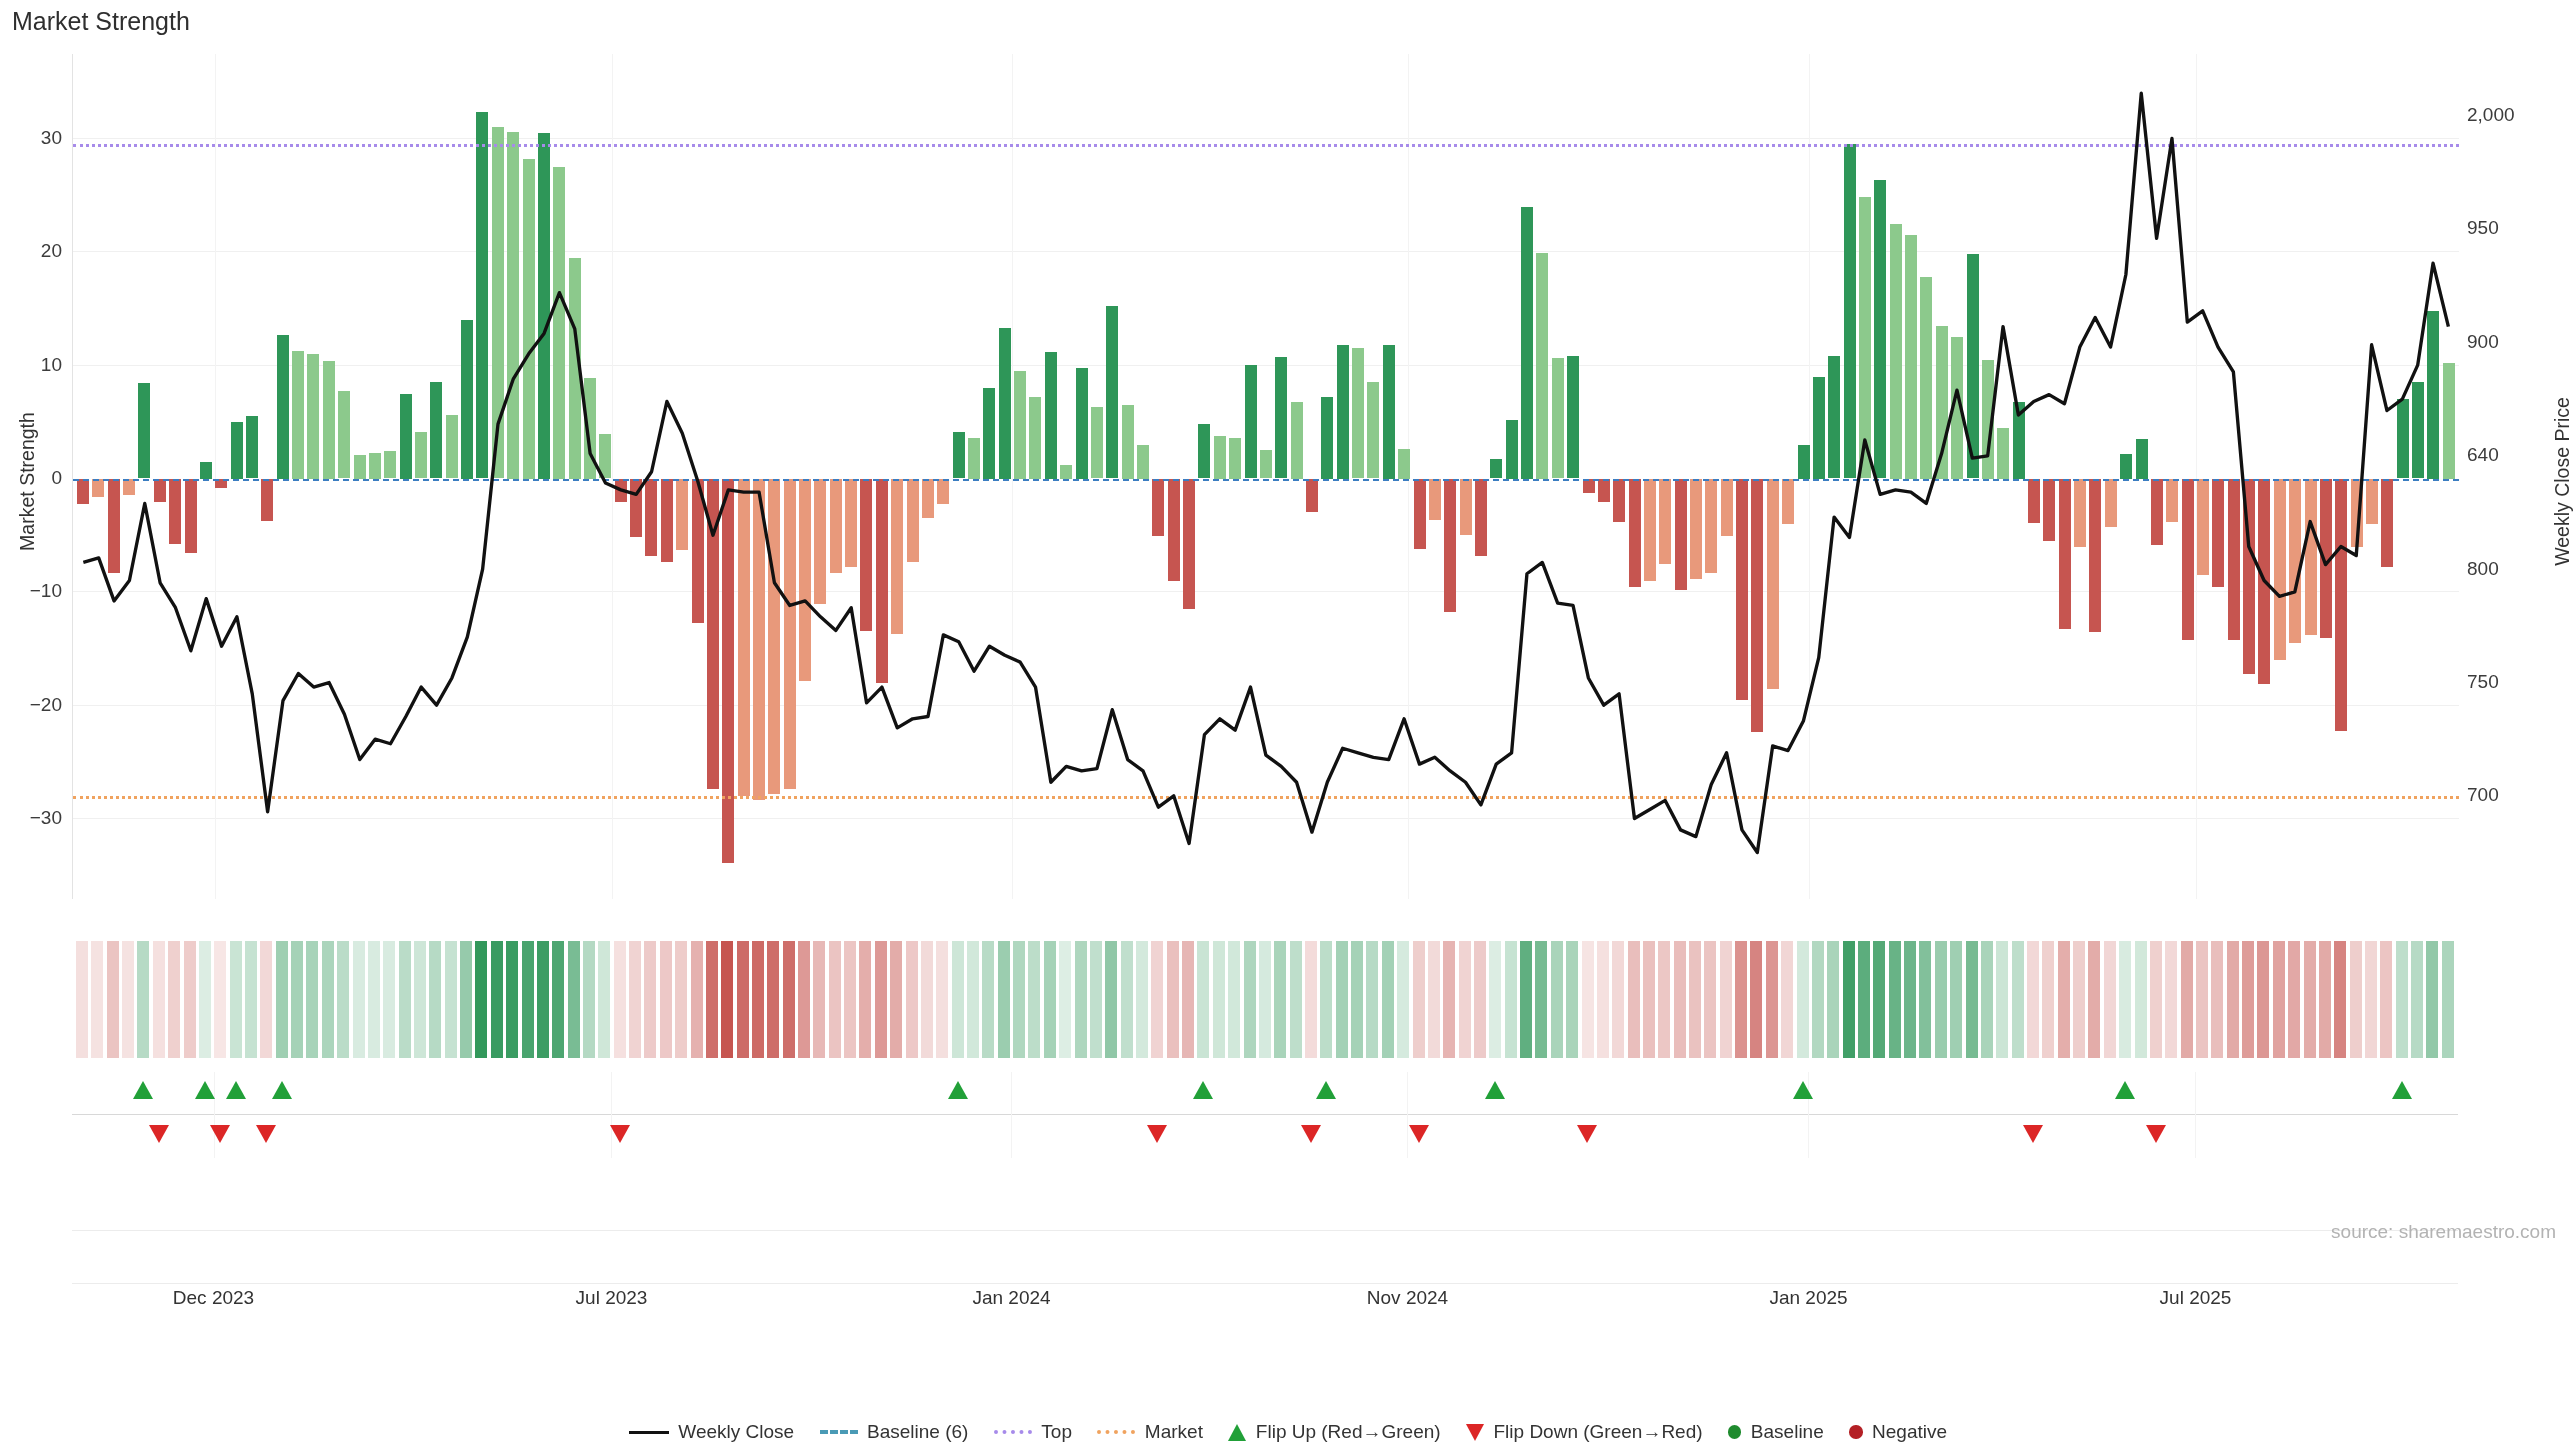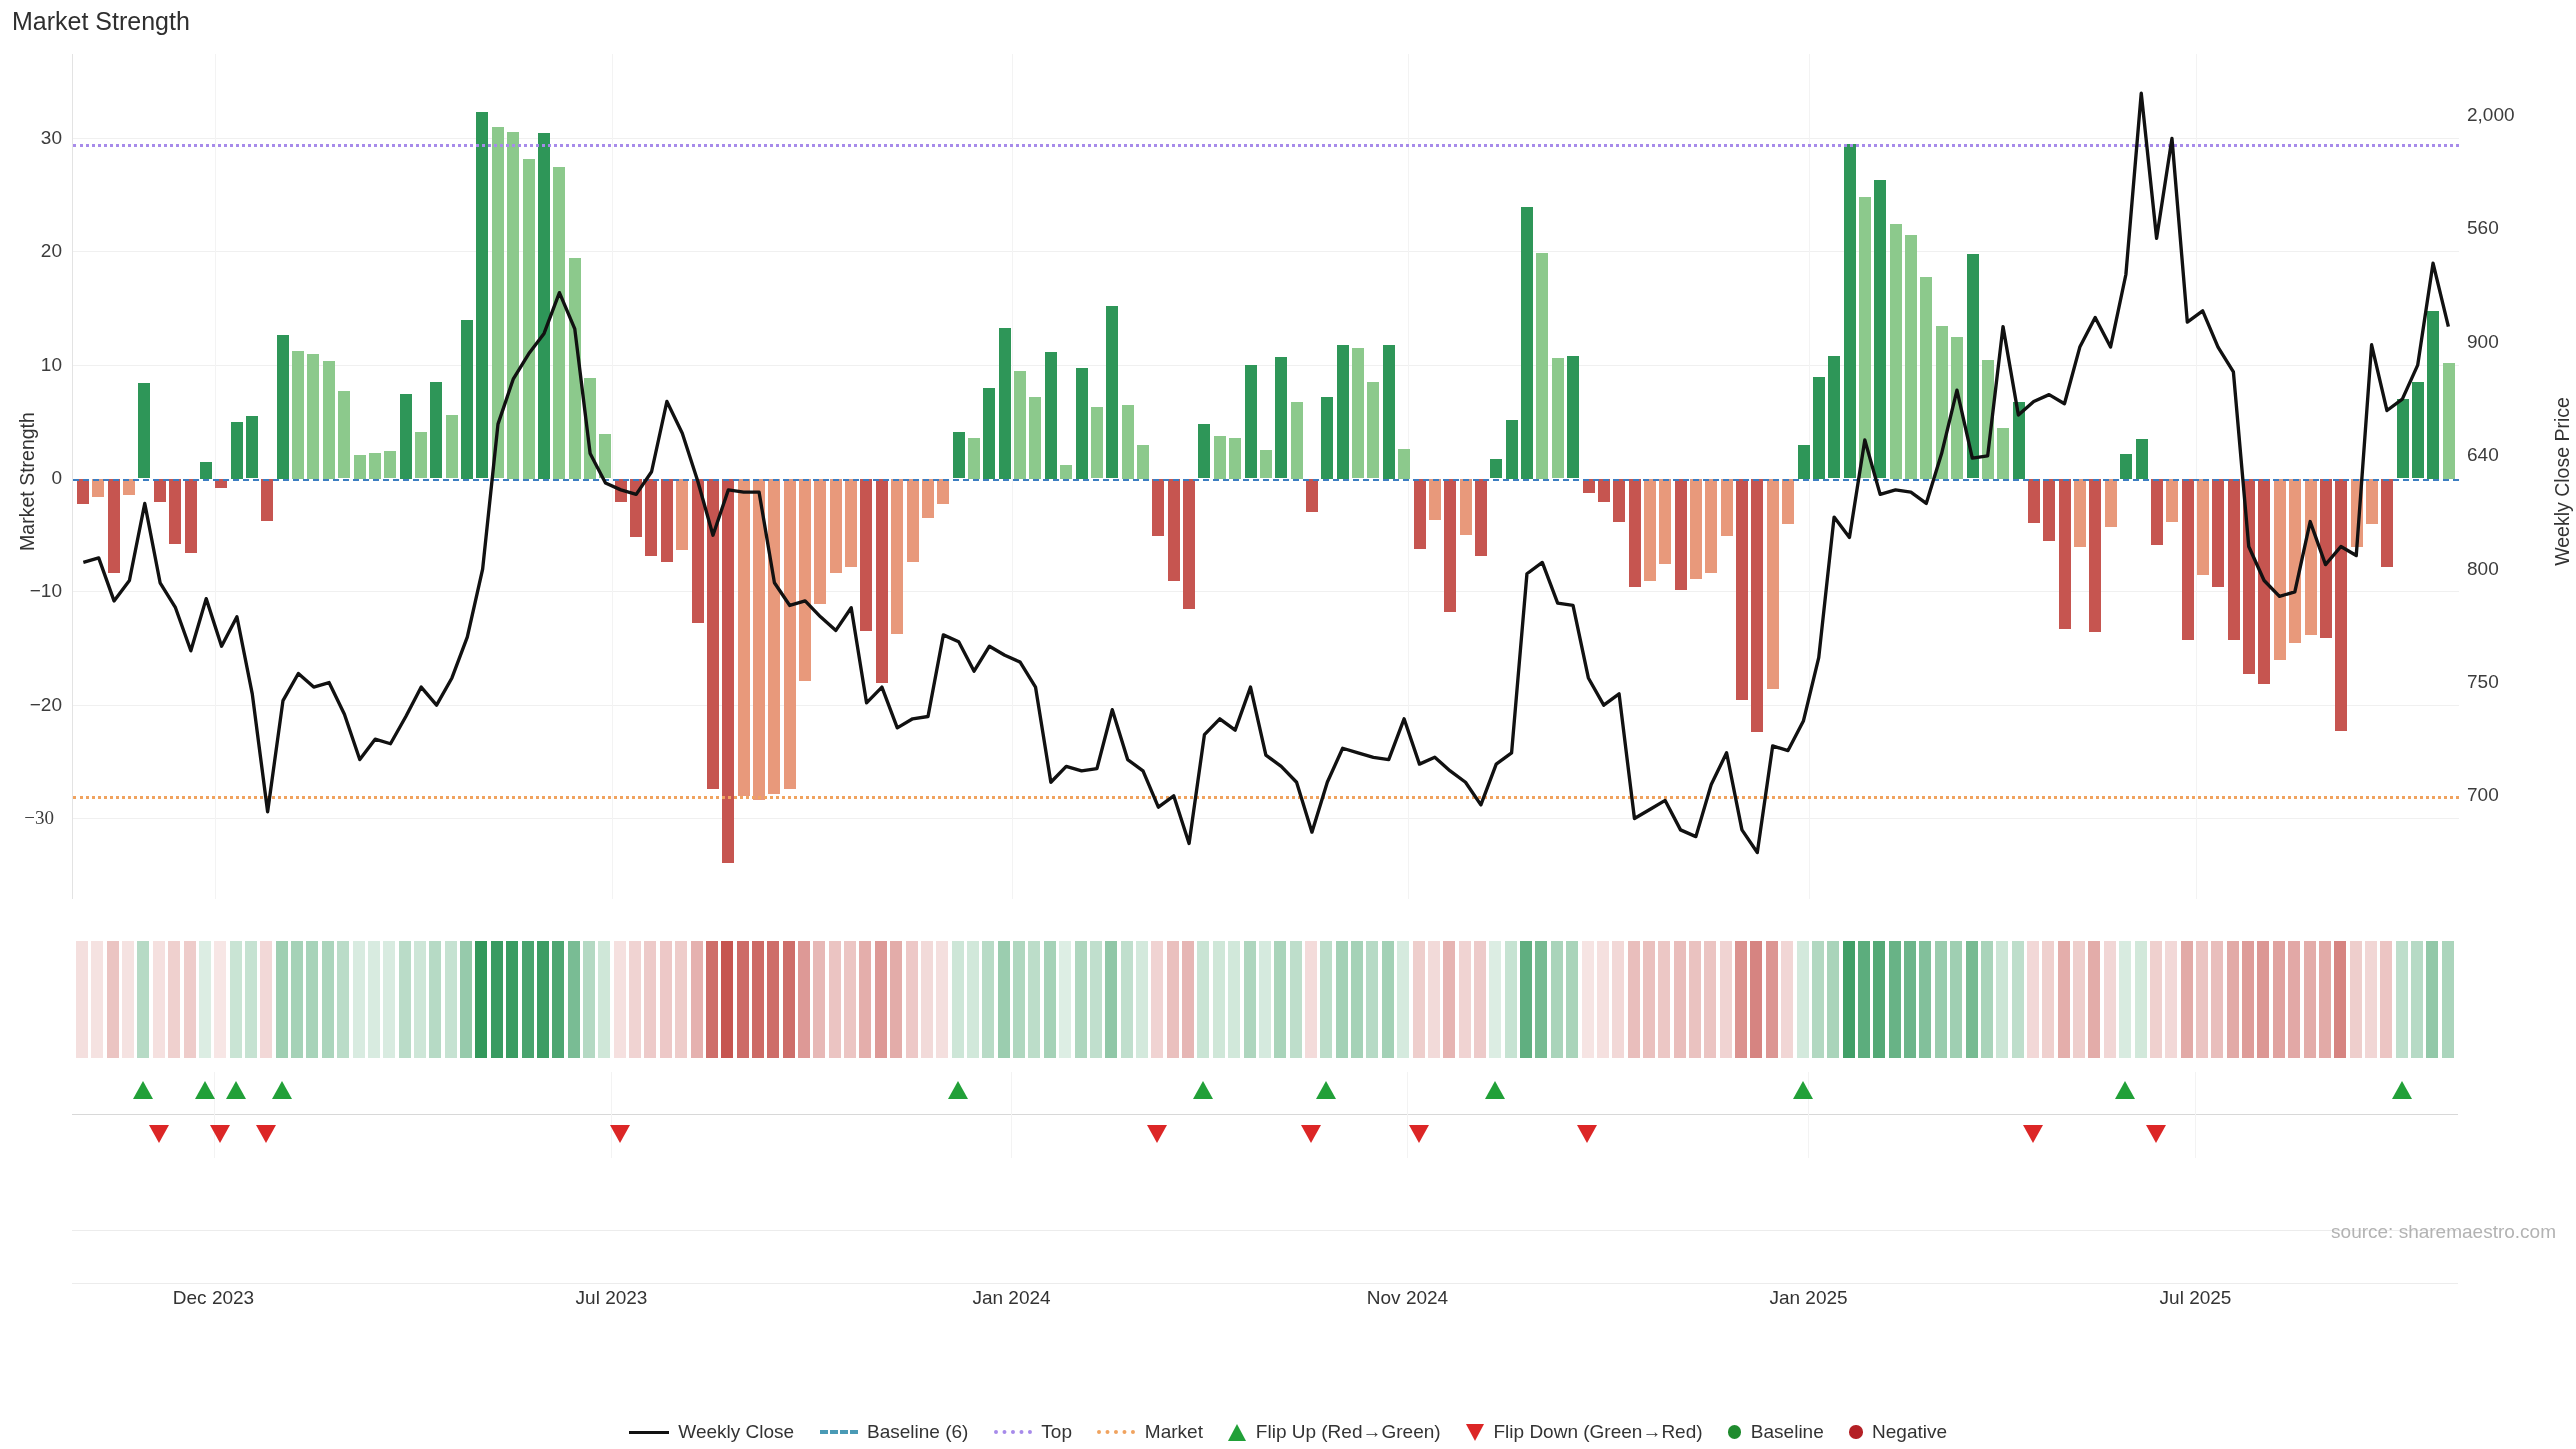--- a/index.html
+++ b/index.html
@@ -430,25 +430,25 @@
       <div class="xtick" style="left: 1755px;">Jan 2025</div>
       <div class="xtick" style="left: 2142px;">Jul 2025</div>
     </div>
   <div id="yticks-left">
       <div class="tick left" style="left: 8px; top: 127px;">30</div>
       <div class="tick left" style="left: 8px; top: 240px;">20</div>
       <div class="tick left" style="left: 8px; top: 354px;">10</div>
       <div class="tick left" style="left: 8px; top: 467px;">0</div>
       <div class="tick left" style="left: 8px; top: 580px;">−10</div>
       <div class="tick left" style="left: 8px; top: 694px;">−20</div>
-      <div class="tick left" style="left: 0; top: 807px; font-family: Liberation Serif, serif;">−30</div>
+      <div class="tick left" style="left: 8px; top: 807px;">−30</div>
     </div>
   <div id="yticks-right">
       <div class="tick right" style="left: 2467px; top: 104px;">2,000</div>
-      <div class="tick right" style="left: 2467px; top: 217px;">560</div>
+      <div class="tick right" style="left: 2467px; top: 217px;">950</div>
       <div class="tick right" style="left: 2467px; top: 331px;">900</div>
       <div class="tick right" style="left: 2467px; top: 444px;">640</div>
       <div class="tick right" style="left: 2467px; top: 558px;">800</div>
       <div class="tick right" style="left: 2467px; top: 671px;">750</div>
       <div class="tick right" style="left: 2467px; top: 784px;">700</div>
     </div>
 
   <div id="legend">
       <div class="leg-item">
         <div class="sw line"></div>

